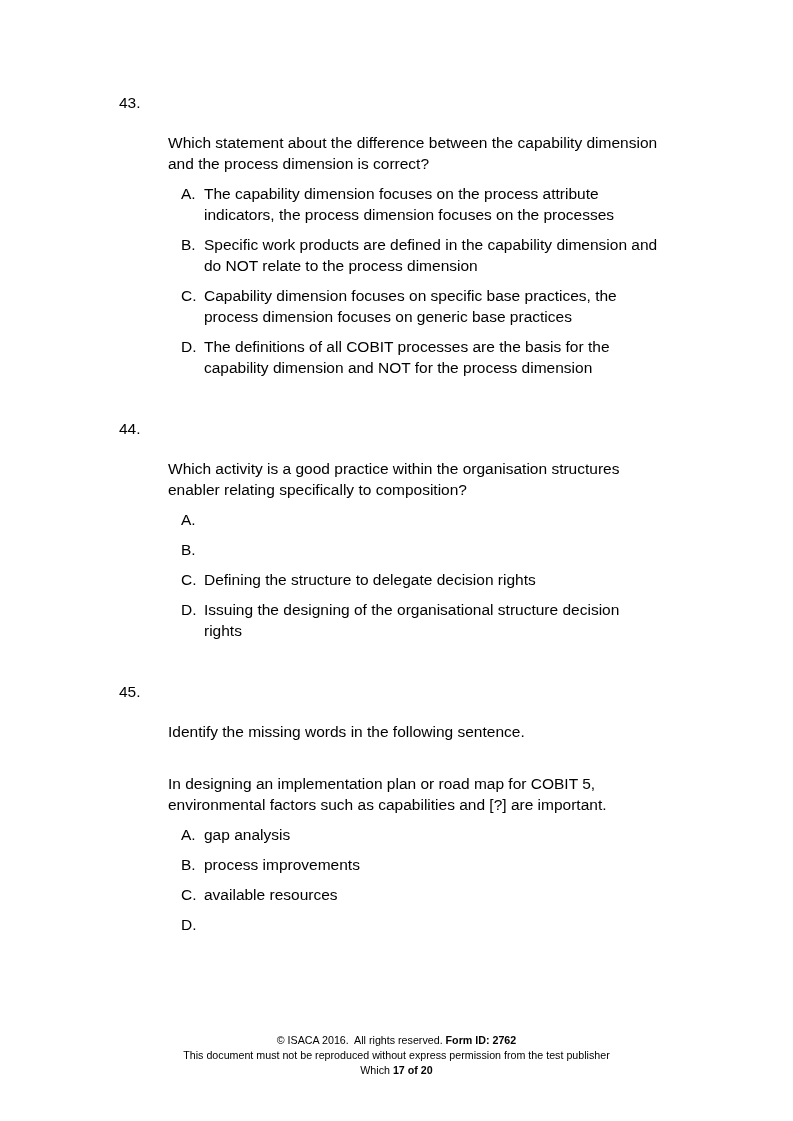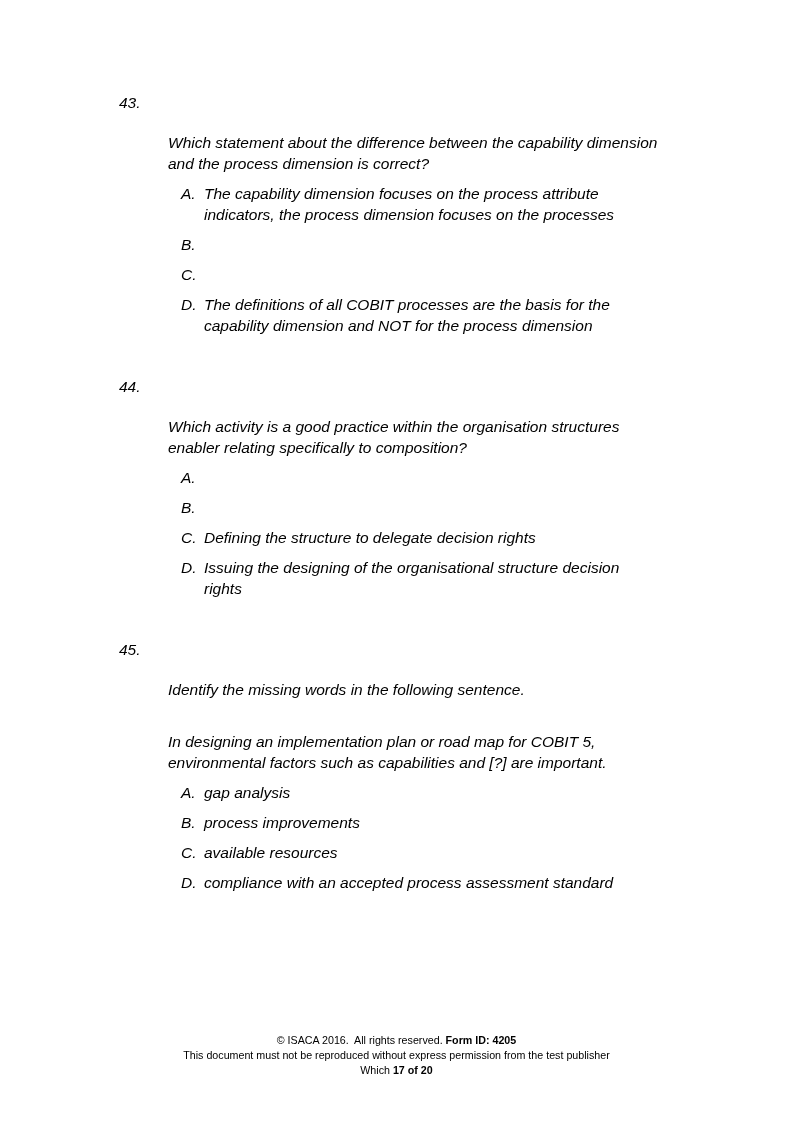--- a/index.html
+++ b/index.html
@@ -16,21 +16,20 @@
     font-size: 15.5px;
     line-height: 21px;
     color: #000000;
     overflow: hidden;
   }
   .content {
     position: absolute;
     left: 119px;
     top: 92px;
     width: 610px;
-    font-style: italic;
   }
   .question {
     margin-bottom: 40px;
   }
   .q-head {
     display: flex;
   }
   .q-num {
     width: 49px;
     flex-shrink: 0;
@@ -88,23 +87,27 @@
 and the process dimension is correct?</div>
       </div>
       <div class="options">
         <div class="option">
           <div class="opt-letter">A.</div>
           <div class="opt-text">The capability dimension focuses on the process attribute
 indicators, the process dimension focuses on the processes</div>
         </div>
         <div class="option">
           <div class="opt-letter">B.</div>
+          <div class="opt-text">Specific work products are defined in the capability dimension and
+do NOT relate to the process dimension</div>
         </div>
         <div class="option">
           <div class="opt-letter">C.</div>
+          <div class="opt-text">Capability dimension focuses on specific base practices, the
+process dimension focuses on generic base practices</div>
         </div>
         <div class="option">
           <div class="opt-letter">D.</div>
           <div class="opt-text">The definitions of all COBIT processes are the basis for the
 capability dimension and NOT for the process dimension</div>
         </div>
       </div>
     </div>
 
     <div class="question">
@@ -147,25 +150,24 @@
         <div class="option">
           <div class="opt-letter">B.</div>
           <div class="opt-text">process improvements</div>
         </div>
         <div class="option">
           <div class="opt-letter">C.</div>
           <div class="opt-text">available resources</div>
         </div>
         <div class="option">
           <div class="opt-letter">D.</div>
-          <div class="opt-text">compliance with an accepted process assessment standard</div>
         </div>
       </div>
     </div>
 
   </div>
 
   <div class="footer">
-    <div class="footer-line"><span>© ISACA 2016.  All rights reserved. </span><b>Form ID: 4205</b></div>
+    <div class="footer-line"><span>© ISACA 2016.  All rights reserved. </span><b>Form ID: 2762</b></div>
     <div class="footer-line">This document must not be reproduced without express permission from the test publisher</div>
     <div class="footer-line"><span>Which </span><b>17 of 20</b></div>
   </div>
 </div>
 
 </body></html>

